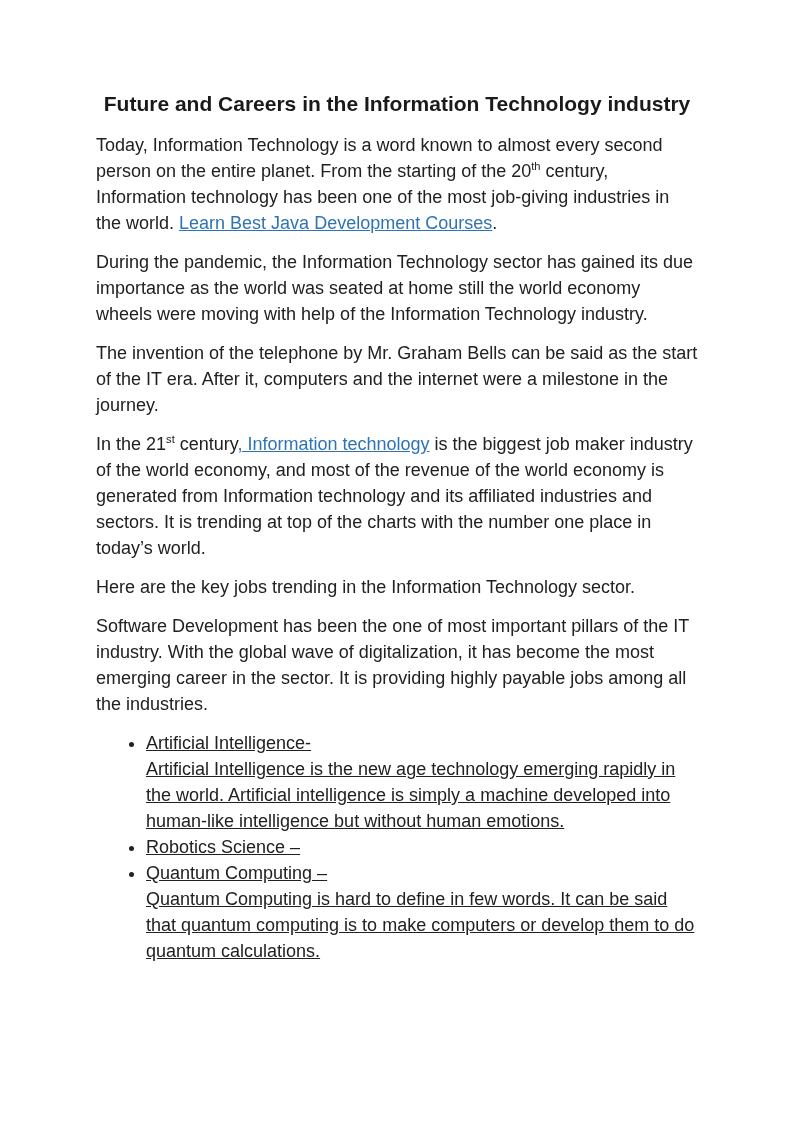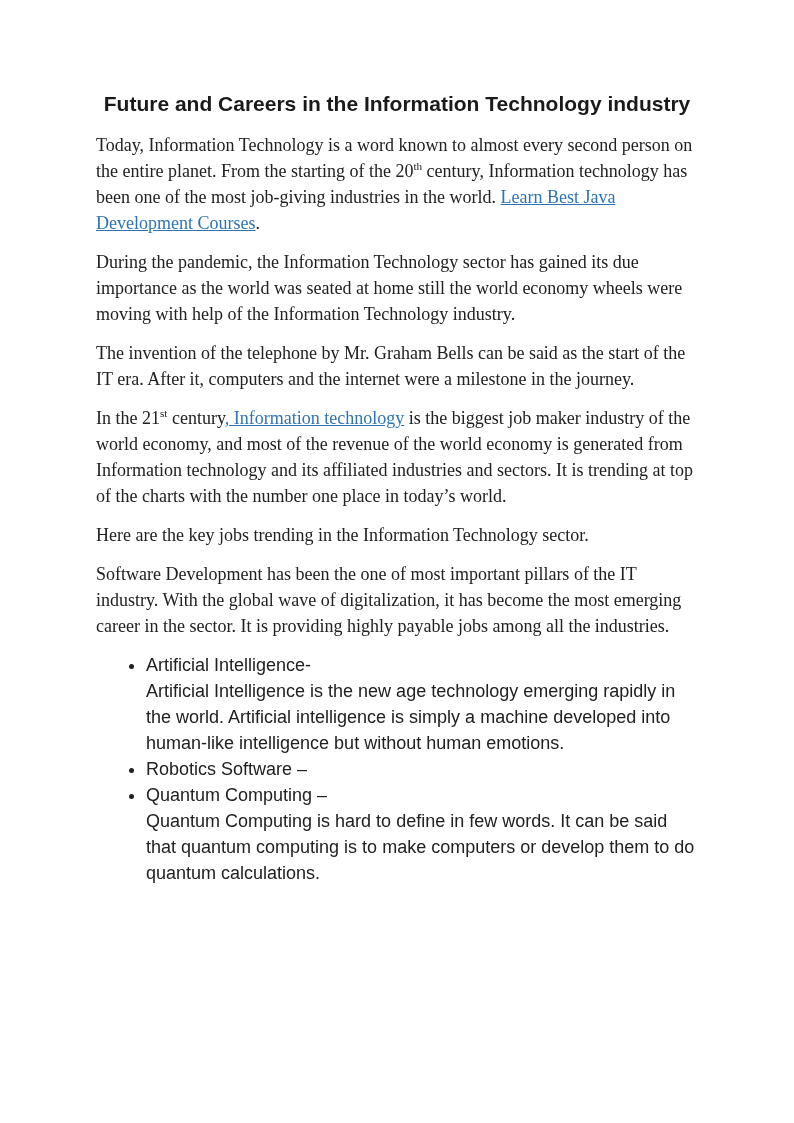--- a/index.html
+++ b/index.html
@@ -27,21 +27,20 @@
     font-weight: bold;
     text-align: center;
     margin: 0 0 14px 0;
     color: #1a1a1a;
   }
   .para {
     font-size: 18px;
     line-height: 26px;
     margin: 0 0 13px 0;
     color: #212121;
-    font-family: Liberation Serif, serif;
   }
   a.doc-link {
     color: #2e74b5;
     text-decoration: underline;
     cursor: pointer;
   }
   sup.ord {
     font-size: 0.62em;
     line-height: 0;
     vertical-align: super;
@@ -50,20 +49,21 @@
     margin: 0;
     padding: 0 0 0 50px;
     list-style: disc outside;
   }
   ul.job-list li {
     font-size: 18px;
     line-height: 26px;
     margin: 0;
     padding: 0;
     color: #212121;
+    text-decoration: underline;
   }
   .li-heading, .li-body {
     display: block;
   }
 </style>
 </head>
 <body>
 
 <div class="page">
 
@@ -80,21 +80,21 @@
   <p class="para">Here are the key jobs trending in the Information Technology sector.</p>
 
   <p class="para">Software Development has been the one of most important pillars of the IT industry. With the global wave of digitalization, it has become the most emerging career in the sector. It is providing highly payable jobs among all the industries.</p>
 
   <ul class="job-list">
     <li>
       <span class="li-heading">Artificial Intelligence-</span>
       <span class="li-body">Artificial Intelligence is the new age technology emerging rapidly in the world. Artificial intelligence is simply a machine developed into human-like intelligence but without human emotions.</span>
     </li>
     <li>
-      <span class="li-heading">Robotics Software –</span>
+      <span class="li-heading">Robotics Science –</span>
     </li>
     <li>
       <span class="li-heading">Quantum Computing –</span>
       <span class="li-body">Quantum Computing is hard to define in few words. It can be said that quantum computing is to make computers or develop them to do quantum calculations.</span>
     </li>
   </ul>
 
 </div>
 
 </body></html>

